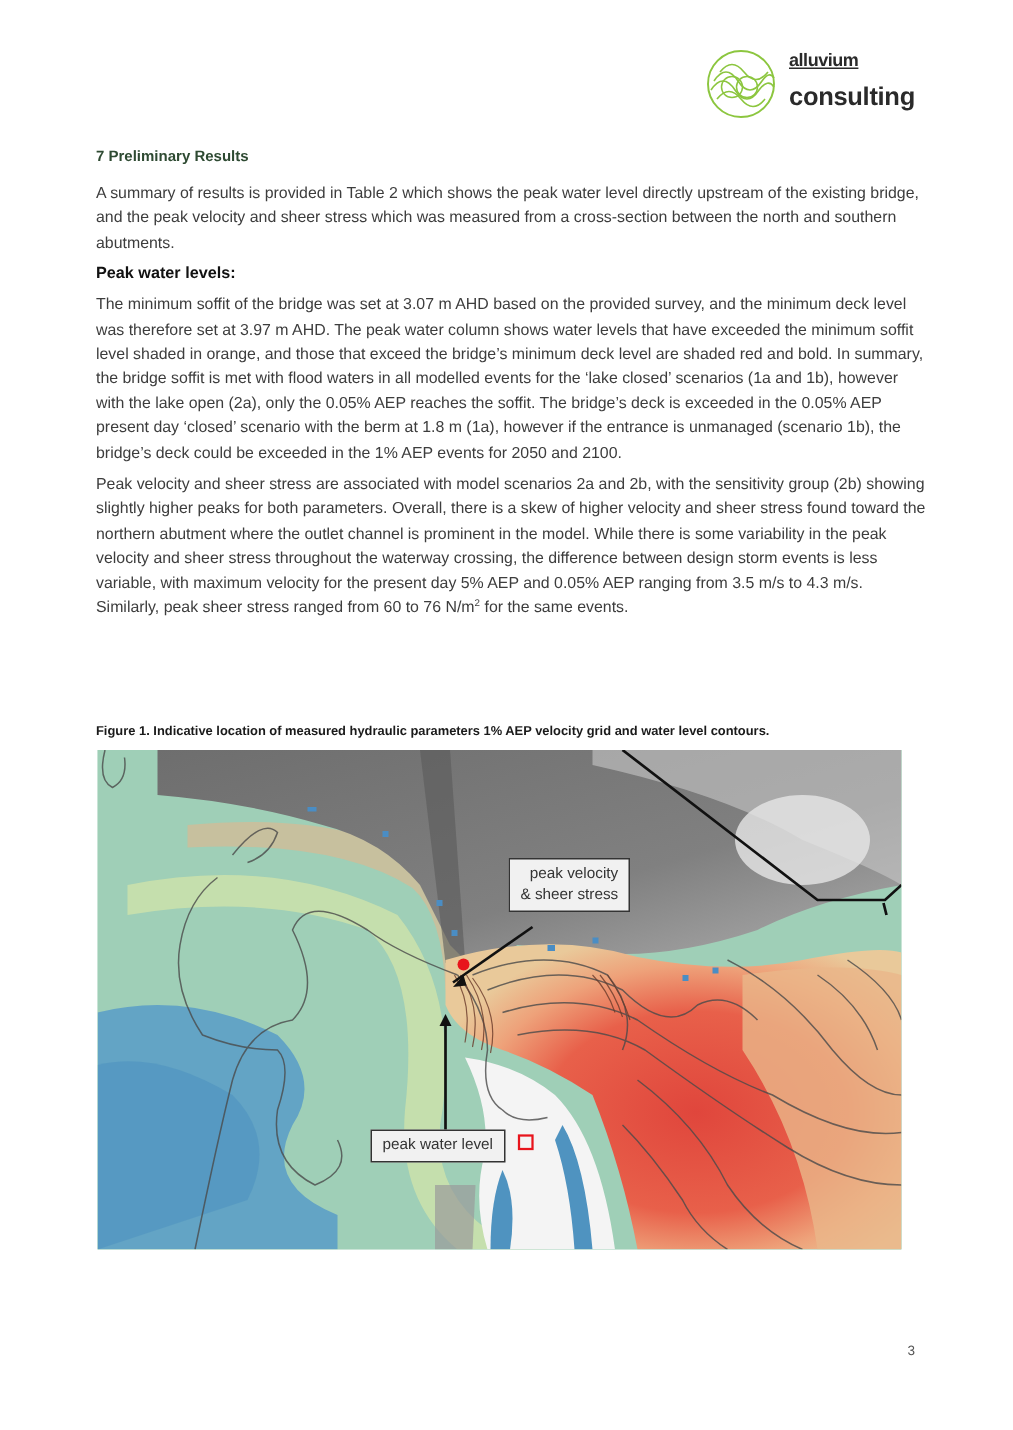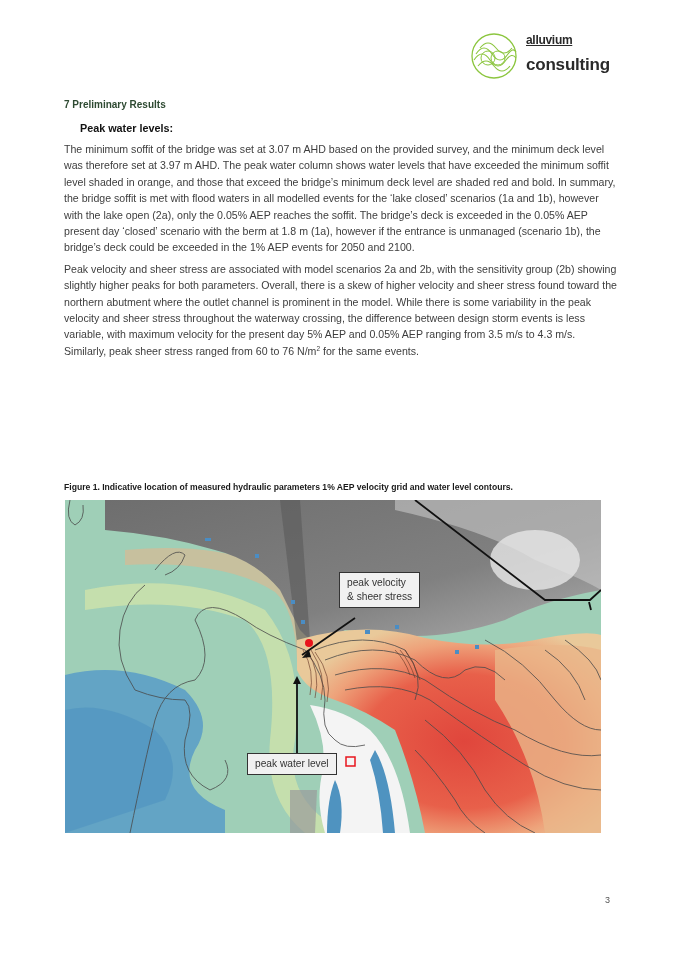--- a/index.html
+++ b/index.html
@@ -5,26 +5,26 @@
   html, body { margin: 0; padding: 0; background: #ffffff; }
   body { width: 675px; height: 953px; position: relative; overflow: hidden;
          font-family: "Liberation Sans", "DejaVu Sans", sans-serif; color: #3a3a3a; }
   .logo { position: absolute; left: 470px; top: 30px; width: 140px; height: 52px; }
   .logo svg { position: absolute; left: 0; top: 0; }
   .logo .word1 { position: absolute; left: 56px; top: 3px; font-size: 12px; font-weight: bold; color: #2a2a2a; letter-spacing: -0.3px; text-decoration: underline; }
   .logo .word2 { position: absolute; left: 56px; top: 25px; font-size: 17px; color: #2a2a2a; letter-spacing: -0.2px; font-weight: bold; }
   .content { position: absolute; left: 64px; top: 95px; width: 556px; }
   h1 { font-size: 10px; font-weight: bold; color: #2e4a32; margin: 0 0 6px 0; line-height: 20px; }
   p { font-size: 10.6px; line-height: 16.4px; margin: 0 0 5px 0; color: #3d3d3d; }
-  h2 { font-size: 10.8px; font-weight: bold; color: #111; margin: 0 0 5px 16px; line-height: 15px; }
+  h2 { font-size: 10.8px; font-weight: bold; color: #111; margin: 0 0 5px 0; line-height: 15px; }
   sup { font-size: 6.5px; vertical-align: 4px; line-height: 0; }
   .caption { position: absolute; left: 64px; top: 482px; font-size: 8.6px; font-weight: bold; color: #1a1a1a; white-space: nowrap; }
   .map { position: absolute; left: 65px; top: 500px; width: 536px; height: 333px; overflow: hidden; background: #9fcfb7; }
   .map svg { display: block; }
-  .callout { position: absolute; background: #f1f1f1; border: 1.5px solid #333; font-size: 10.2px; color: #333; padding: 3px 7px; line-height: 14px; }
+  .callout { position: absolute; background: #f1f1f1; border: 1.5px solid #333; font-size: 10.2px; color: #333; padding: 3px 7px; line-height: 14px; text-align: right; }
   .page-num { position: absolute; left: 605px; top: 895px; font-size: 9px; color: #555; }
 </style>
 </head>
 <body>
 
 <div class="logo">
   <svg width="52" height="52" viewBox="0 0 52 52">
     <circle cx="24" cy="26" r="22" fill="none" stroke="#8cc63f" stroke-width="1.3"></circle>
     <path d="M4 30 Q12 18 20 30 Q28 42 36 30 Q42 22 46 28" fill="none" stroke="#8cc63f" stroke-width="1.1"></path>
     <path d="M6 24 Q14 12 22 24 Q30 36 38 24 Q43 17 46 22" fill="none" stroke="#8cc63f" stroke-width="1.1"></path>
@@ -32,20 +32,21 @@
     <path d="M10 18 Q18 8 26 18 Q34 28 42 18" fill="none" stroke="#8cc63f" stroke-width="1.1"></path>
     <circle cx="18" cy="28" r="7" fill="none" stroke="#8cc63f" stroke-width="1"></circle>
     <circle cx="28" cy="28" r="7" fill="none" stroke="#8cc63f" stroke-width="1"></circle>
   </svg>
   <span class="word1">alluvium</span>
   <span class="word2">consulting</span>
 </div>
 
 <div class="content">
   <h1>7 Preliminary Results</h1>
+  <p>A summary of results is provided in Table 2 which shows the peak water level directly upstream of the existing bridge, and the peak velocity and sheer stress which was measured from a cross-section between the north and southern abutments.</p>
   <h2>Peak water levels:</h2>
   <p>The minimum soffit of the bridge was set at 3.07 m AHD based on the provided survey, and the minimum deck level was therefore set at 3.97 m AHD. The peak water column shows water levels that have exceeded the minimum soffit level shaded in orange, and those that exceed the bridge’s minimum deck level are shaded red and bold. In summary, the bridge soffit is met with flood waters in all modelled events for the ‘lake closed’ scenarios (1a and 1b), however with the lake open (2a), only the 0.05% AEP reaches the soffit. The bridge’s deck is exceeded in the 0.05% AEP present day ‘closed’ scenario with the berm at 1.8 m  (1a), however if the entrance is unmanaged (scenario 1b), the bridge’s deck could be exceeded in the 1% AEP events for 2050 and 2100.</p>
   <p><span>Peak velocity and sheer stress are associated with model scenarios 2a and 2b, with the sensitivity group (2b) showing slightly higher peaks for both parameters. Overall, there is a skew of higher velocity and sheer stress found toward the northern abutment where the outlet channel is prominent in the model. While there is some variability in the peak velocity and sheer stress throughout the waterway crossing, the difference between design storm events is less variable, with maximum velocity for the present day 5% AEP and 0.05% AEP ranging from 3.5 m/s to 4.3 m/s. Similarly, peak sheer stress ranged from 60 to 76</span> <span>N/m</span><sup>2</sup><span> for the same events.</span></p>
 </div>
 
 <div class="caption">Figure 1. Indicative location of measured hydraulic parameters 1% AEP velocity grid and water level contours.</div>
 
 <div class="map">
   <svg width="536" height="333" viewBox="0 0 536 333">
     <defs>

